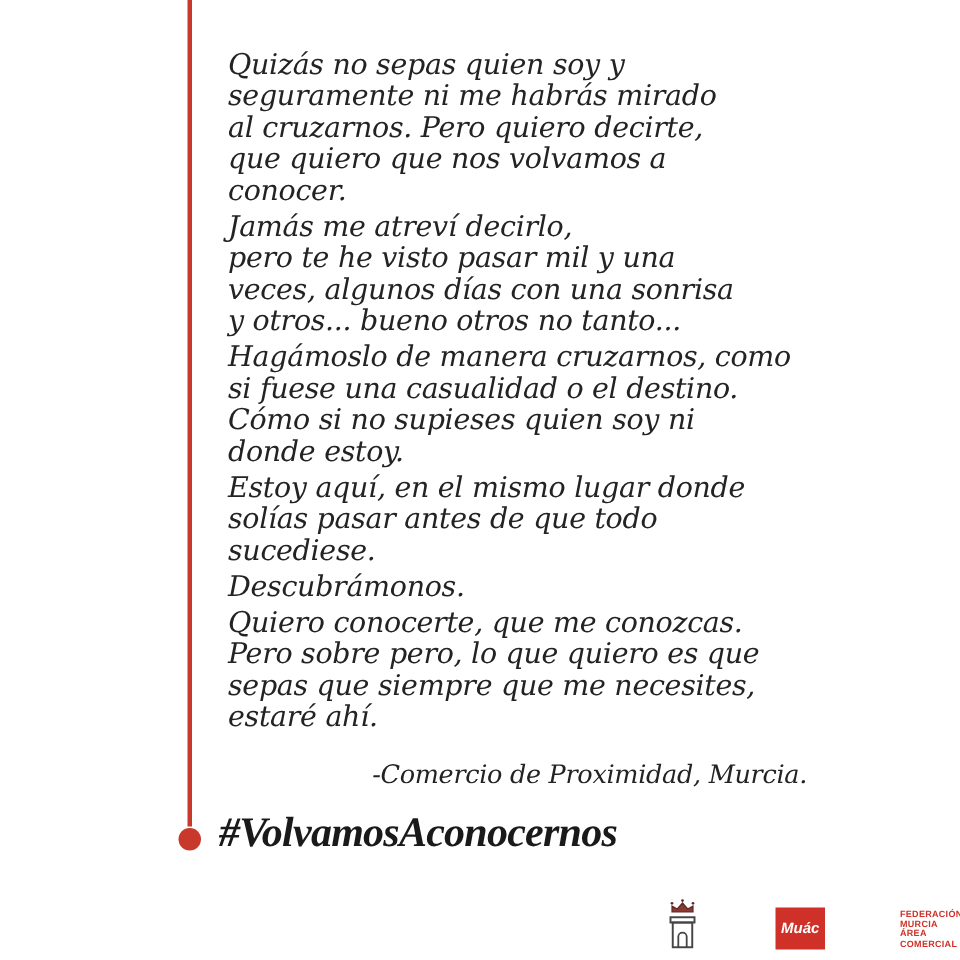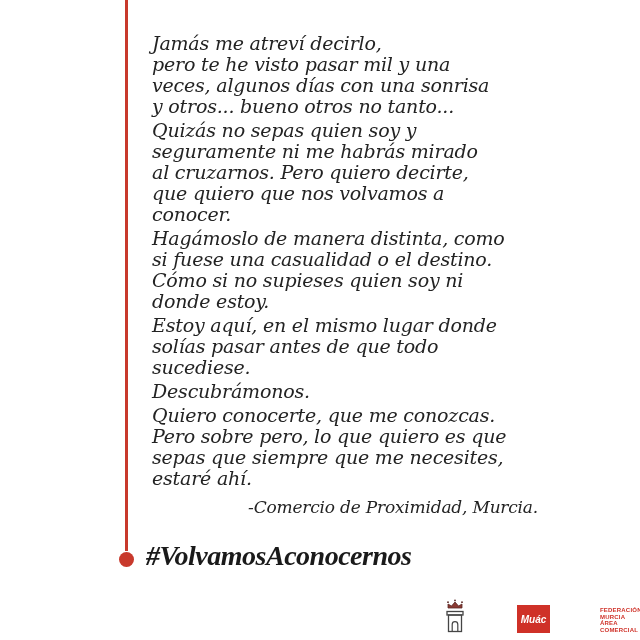--- a/index.html
+++ b/index.html
@@ -42,21 +42,21 @@
   .para {
     margin: 0 0 3px 0;
     font-family: "DejaVu Serif", serif;
     font-style: italic;
     font-size: 19px;
     line-height: 21px;
     white-space: pre-line;
     letter-spacing: -0.2px;
   }
   .signature {
-    margin: 8px 0 0 0;
+    margin: 18px 0 0 0;
     font-family: "DejaVu Serif", serif;
     font-style: italic;
     font-size: 17px;
     line-height: 20px;
     text-align: right;
     padding-right: 22px;
     letter-spacing: -0.2px;
   }
   .hashtag {
     position: absolute;
@@ -110,30 +110,30 @@
 </style>
 </head>
 <body>
 
 <div class="poster">
 
   <div class="red-line"></div>
   <div class="red-dot"></div>
 
   <div class="letter">
-    <p class="para">Jamás me atreví decirlo,
-pero te he visto pasar mil y una
-veces, algunos días con una sonrisa
-y otros... bueno otros no tanto...</p>
     <p class="para">Quizás no sepas quien soy y
 seguramente ni me habrás mirado
 al cruzarnos. Pero quiero decirte,
 que quiero que nos volvamos a
 conocer.</p>
-    <p class="para">Hagámoslo de manera distinta, como
+    <p class="para">Jamás me atreví decirlo,
+pero te he visto pasar mil y una
+veces, algunos días con una sonrisa
+y otros... bueno otros no tanto...</p>
+    <p class="para">Hagámoslo de manera cruzarnos, como
 si fuese una casualidad o el destino.
 Cómo si no supieses quien soy ni
 donde estoy.</p>
     <p class="para">Estoy aquí, en el mismo lugar donde
 solías pasar antes de que todo
 sucediese.</p>
     <p class="para">Descubrámonos.</p>
     <p class="para">Quiero conocerte, que me conozcas.
 Pero sobre pero, lo que quiero es que
 sepas que siempre que me necesites,

